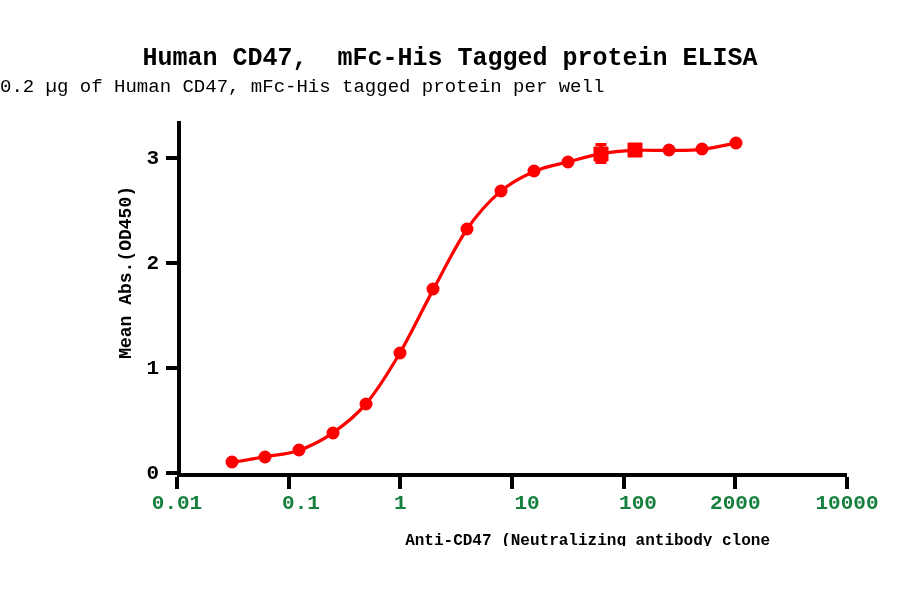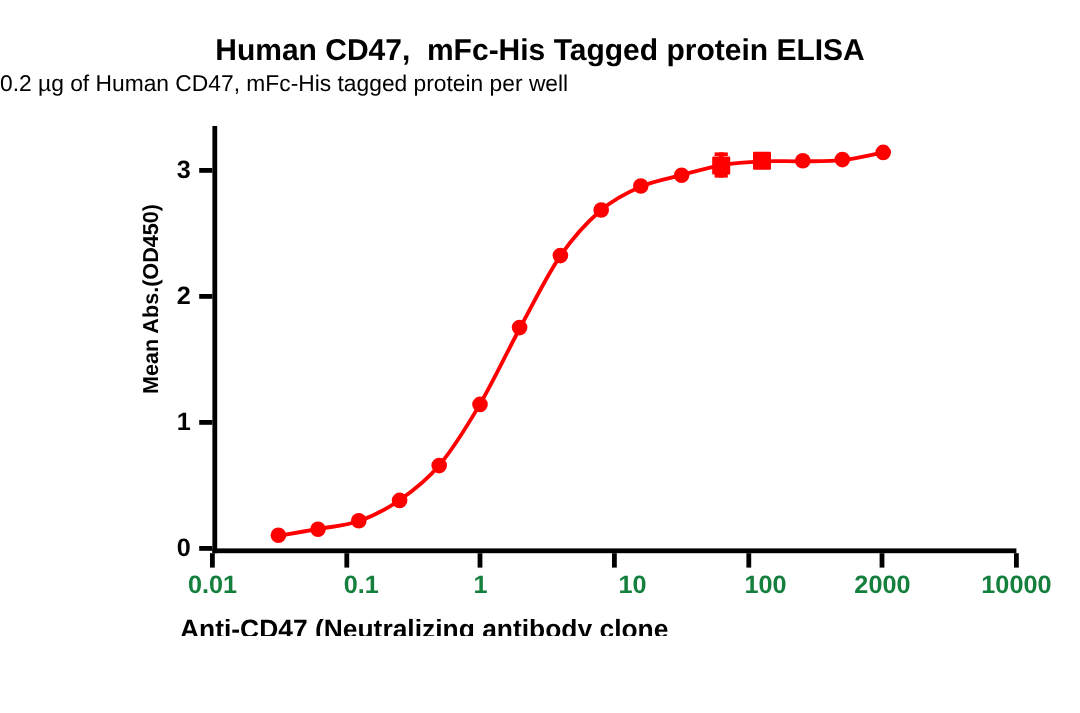--- a/index.html
+++ b/index.html
@@ -5,22 +5,23 @@
   html, body {
     margin: 0;
     padding: 0;
     background: #ffffff;
   }
   #page {
     position: relative;
     width: 900px;
     height: 530px;
     background: #ffffff;
-    font-family: Liberation Sans, sans-serif;
+    font-family: Liberation Mono, monospace;
     overflow: hidden;
+    margin-top: 16px;
   }
 
   
   #chart-title {
     position: absolute;
     left: 0;
     top: 28px;
     width: 900px;
     text-align: center;
     font-size: 25px;
@@ -54,22 +55,22 @@
     transform: rotate(180deg);
     text-align: center;
     white-space: pre;
     line-height: 28px;
   }
   #x-axis-title {
     position: absolute;
     left: 150px;
     top: 512px;
     width: 620px;
-    text-align: left;
-    font-size: 22px;
+    text-align: right;
+    font-size: 16px;
     font-weight: bold;
     color: #000000;
     line-height: 26px;
   }
 
   
   #plot-area {
     position: absolute;
     left: 177px;
     top: 105px;

